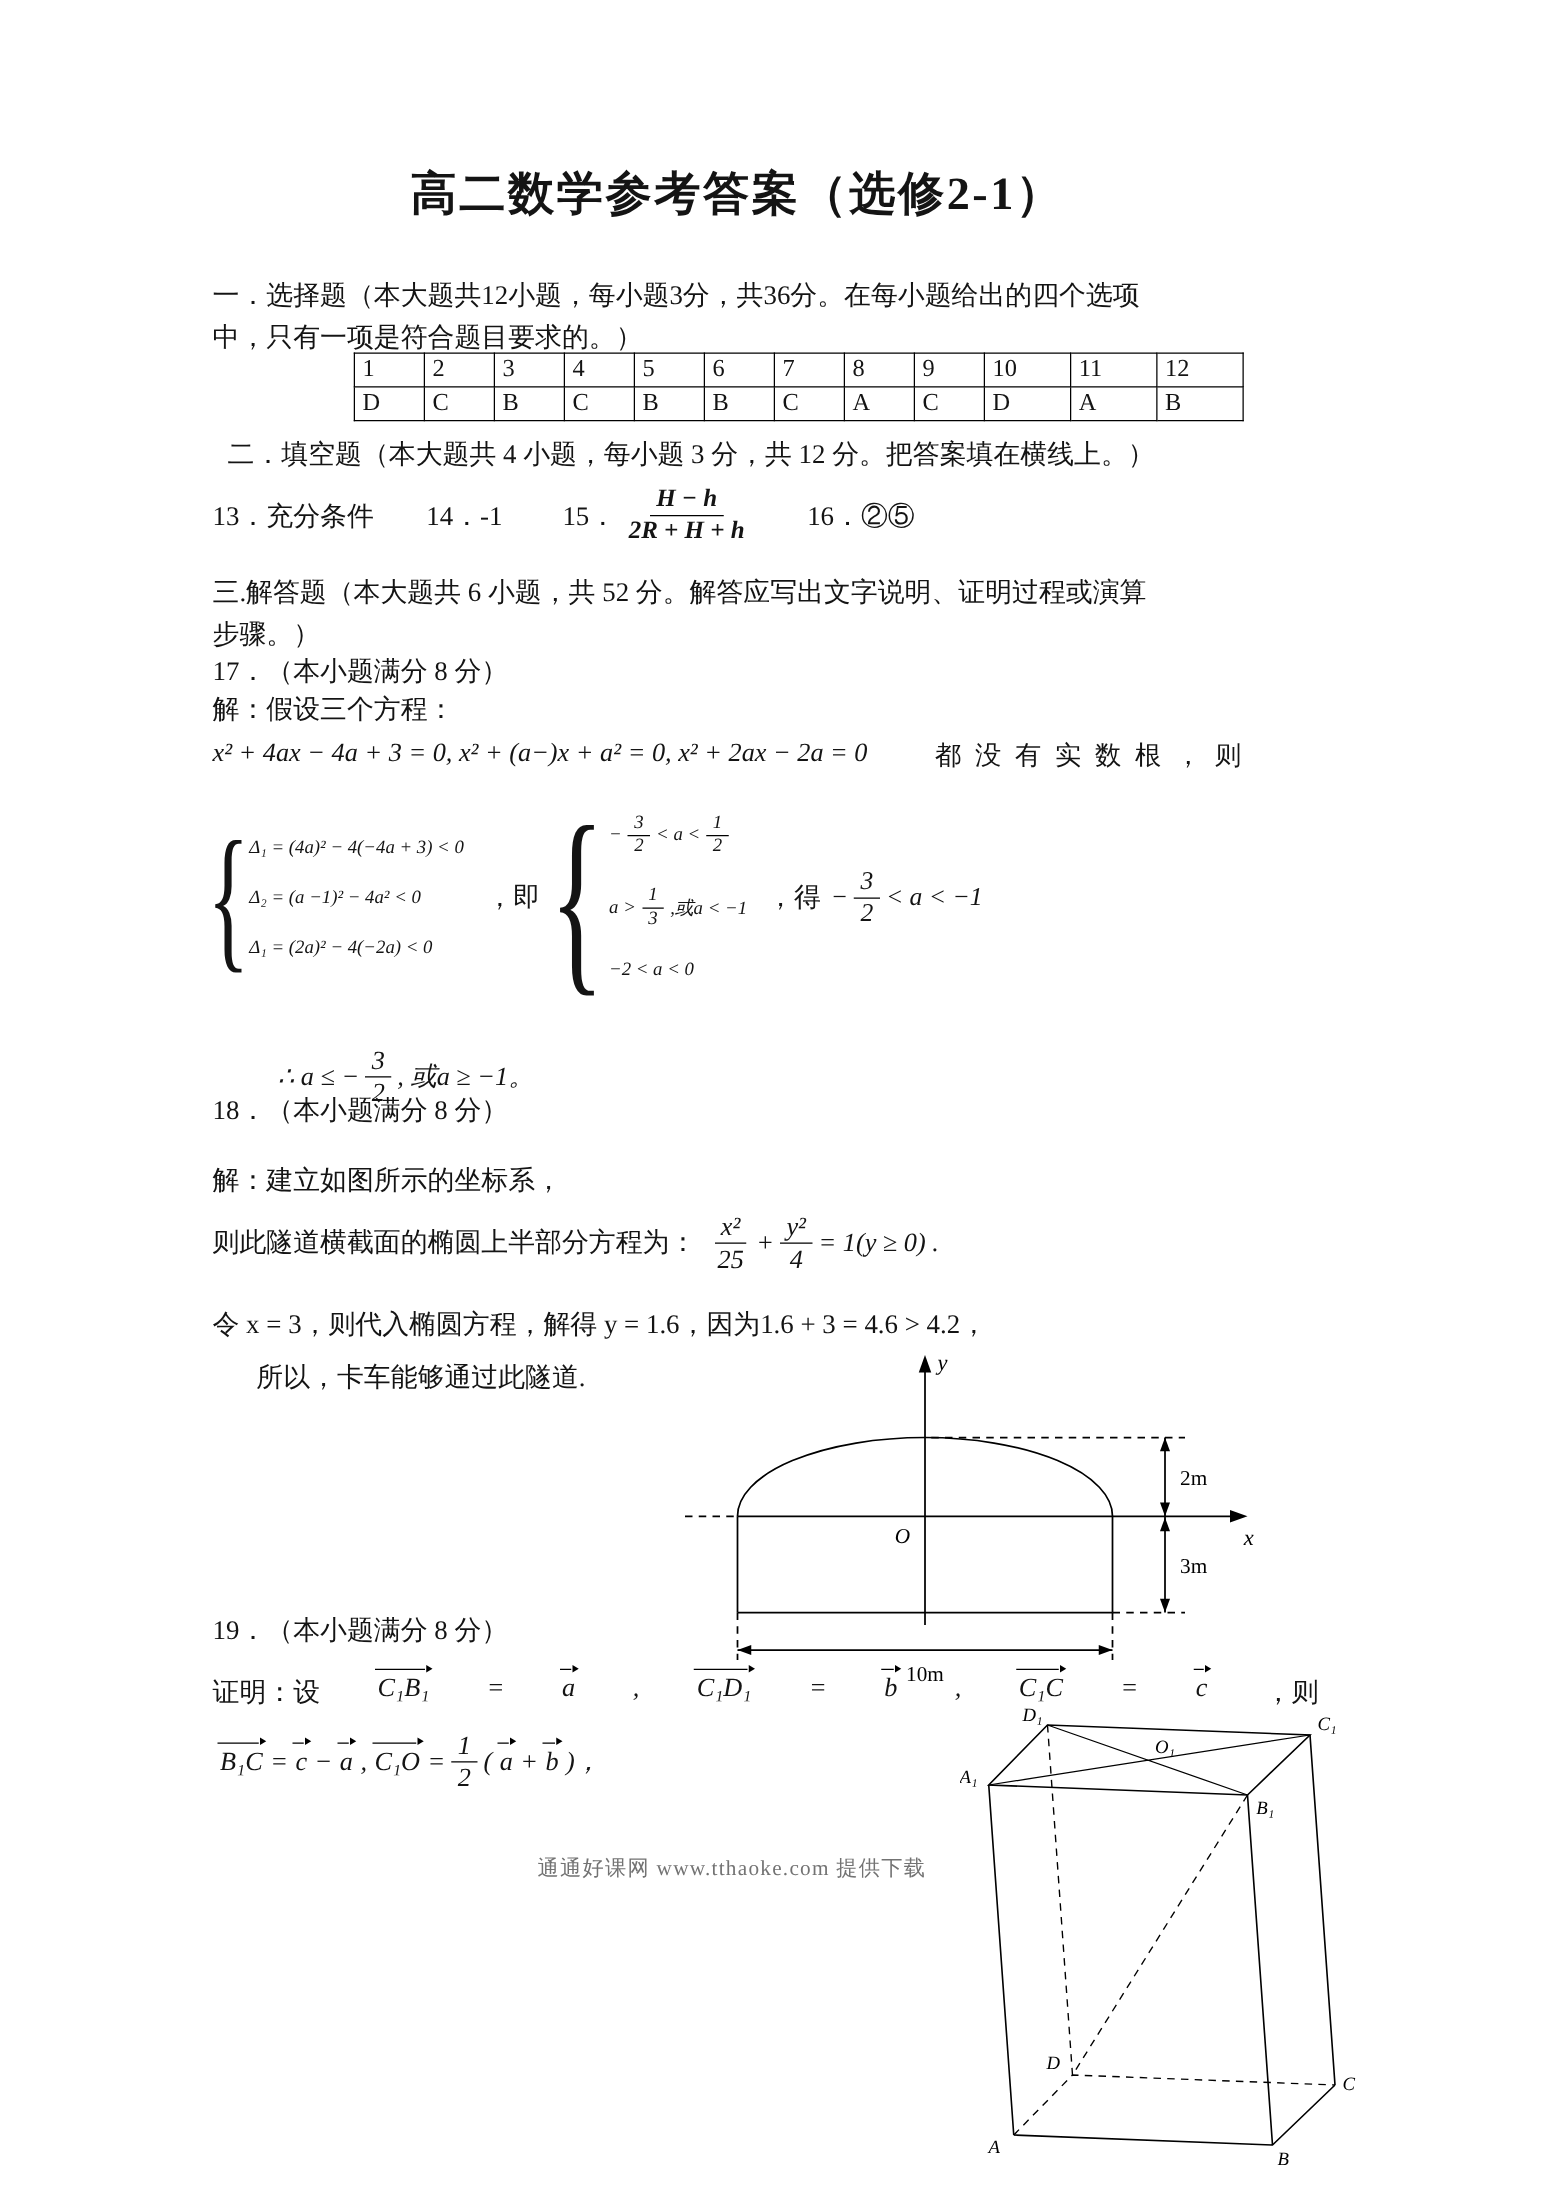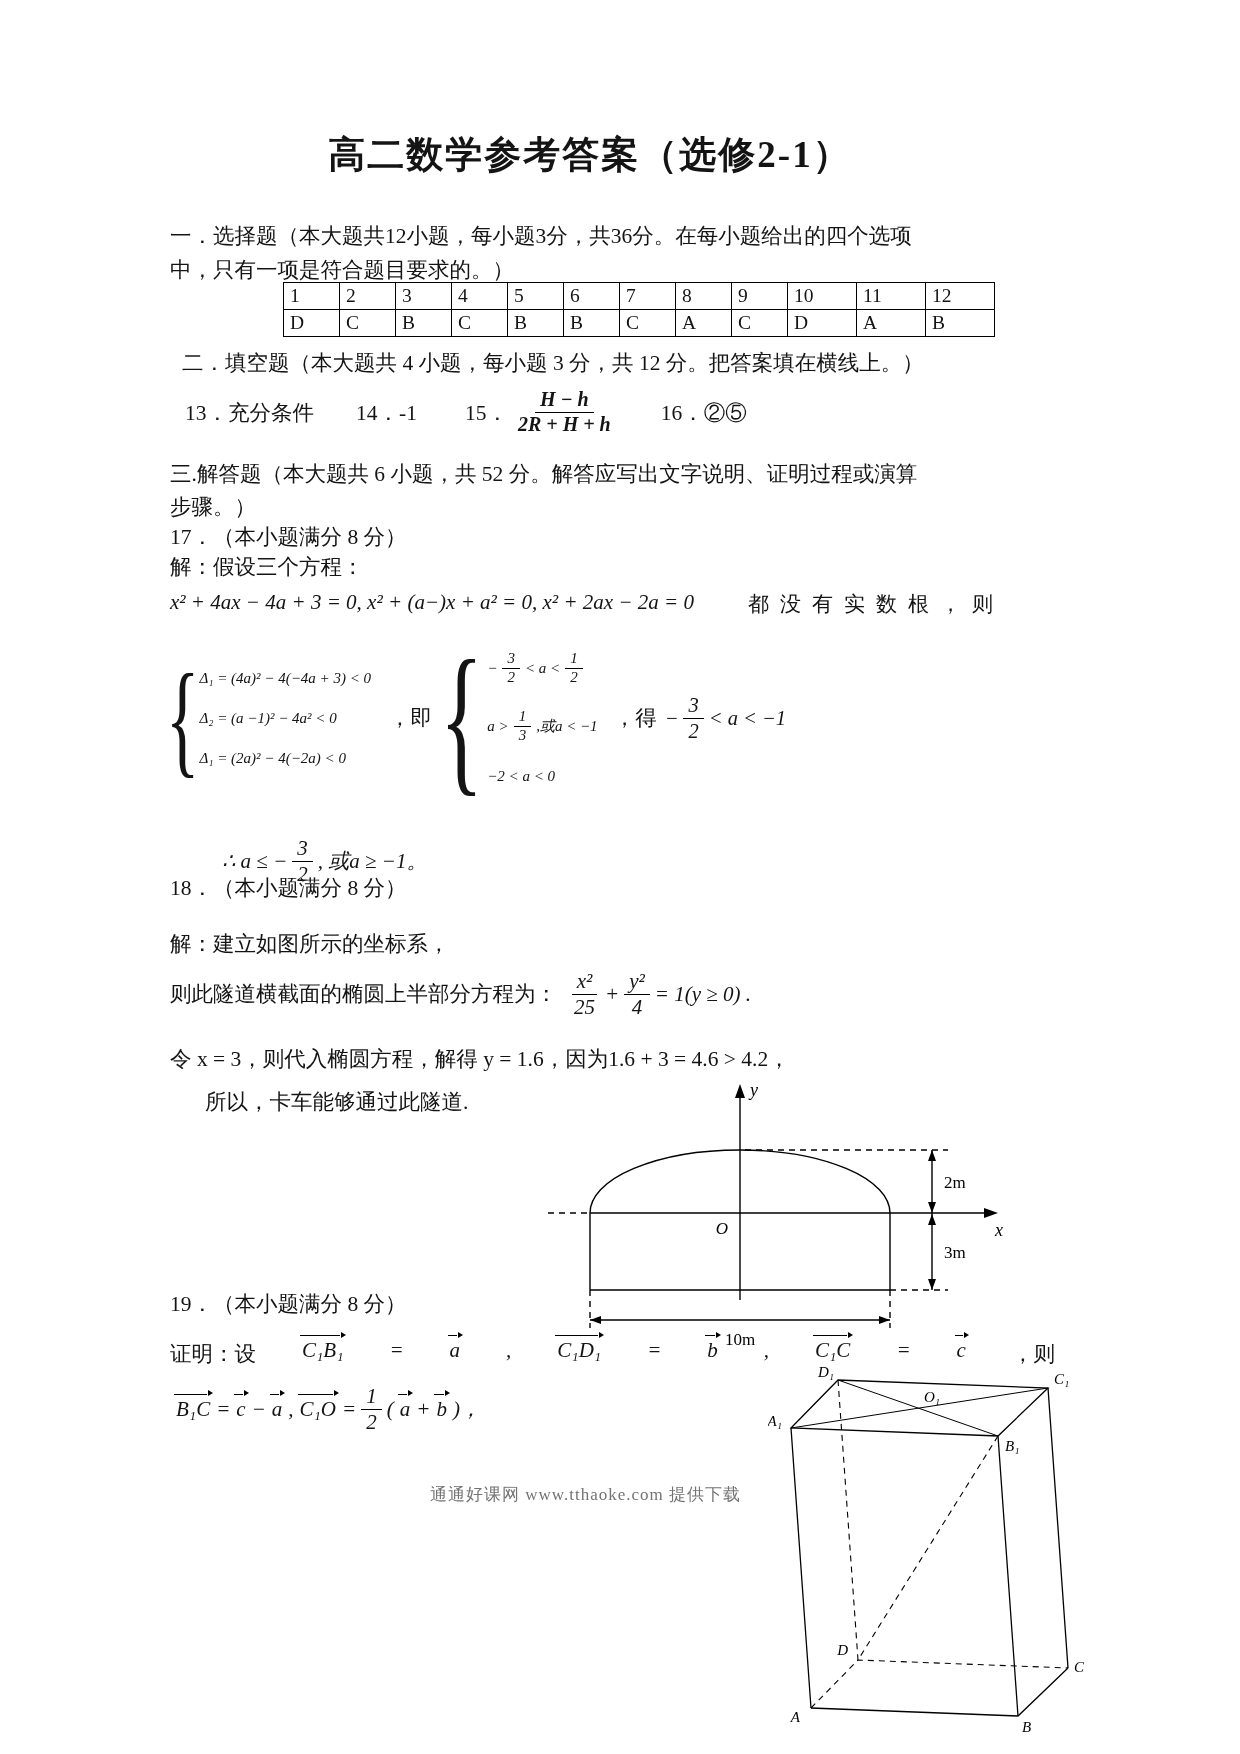--- a/index.html
+++ b/index.html
@@ -77,21 +77,21 @@
       <td>C</td>
       <td>D</td>
       <td>A</td>
       <td>B</td>
     </tr>
   </tbody>
     </table>
 
   <div class="abs t" style="top:347px;left:182px;">二．填空题（本大题共 4 小题，每小题 3 分，共 12 分。把答案填在横线上。）</div>
 
-  <div class="abs row" style="top:383px;left:185px;height:58px;font-size:21.5px;">
+  <div class="abs row" style="top:383px;left:170px;height:58px;font-size:21.5px;">
     <span>13．充分条件</span>
     <span style="margin-left:42px;">14．-1</span>
     <span style="margin-left:48px;">15．</span>
     <span class="frac bold" style="font-size:20px;">
       <span class="fn">H − h</span>
       <span class="fd">2R + H + h</span>
     </span>
     <span style="margin-left:40px;">16．②⑤</span>
   </div>
 

